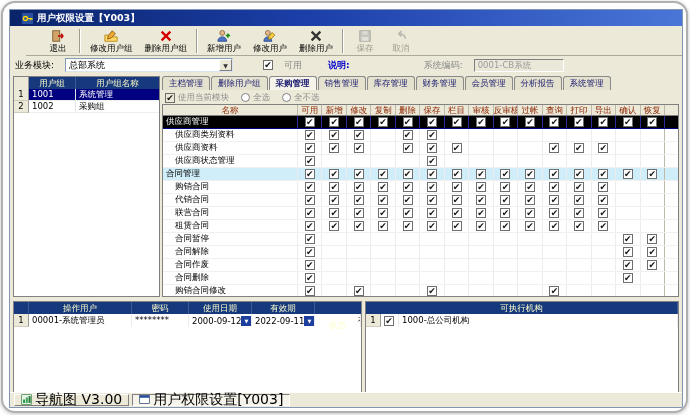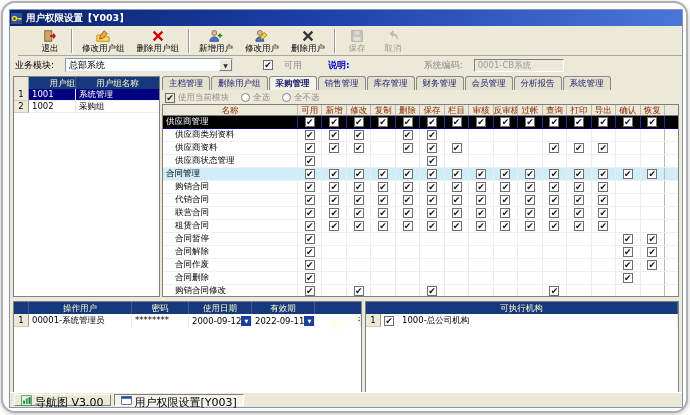--- a/index.html
+++ b/index.html
@@ -8,25 +8,25 @@
   .frame { position:absolute; left:1px; top:1px; width:687px; height:412px;
     border:2px solid #b0b0b0; border-radius:14px; background:#fdfdfd; overflow:hidden;
     box-shadow:0 1px 4px rgba(0,0,0,.25); }
   .app { position:absolute; left:6px; top:6px; width:674px; height:399px;
     background:#ece9d8; border:1px solid #8296b4; }
 
   
   .titlebar { position:absolute; left:0; top:0; right:0; height:16px;
     background:linear-gradient(90deg,#0a246a 0%,#1c3faa 45%,#4a76d8 100%);
     color:#fff; font-size:9.5px; font-weight:bold; display:flex; align-items:center;
-    gap:4px; padding:0 1px; }
+    gap:4px; padding:0 12px; }
   .titlebar svg { display:block; }
 
   
-  .toolbar { position:absolute; left:8px; top:16px; right:0; height:30px;
+  .toolbar { position:absolute; left:16px; top:16px; right:0; height:30px;
     display:flex; align-items:center; padding:0 14px;
     border-bottom:1px solid #aca899; background:#ece9d8; }
   .tbtn { display:flex; flex-direction:column; align-items:center; justify-content:center;
     min-width:36px; height:28px; padding:1px 5px 0; font-size:8.5px; color:#000;
     border:1px solid transparent; }
   .tbtn.disabled { color:#9e9a8e; }
   .tbtn.disabled .ticon { filter:grayscale(1) opacity(.5); }
   .ticon { height:14px; }
   .tlabel { white-space:nowrap; line-height:10px; }
   .tsep { width:0; height:24px; border-left:1px solid #9e9a8e; border-right:1px solid #fff; margin:0 3px; }
@@ -44,21 +44,21 @@
   .lbl-gray { color:#8a8a8a; }
   .lbl-desc { color:#0000cc; font-weight:bold; }
   .sunken-field { width:90px; height:13px; background:#ebe8da; color:#9a9a9a; font-size:8.5px;
     line-height:11px; padding-left:3px; border:1px solid; border-color:#808080 #fff #fff #808080; }
 
   
   .lp { position:absolute; left:3px; top:66px; width:147px; height:221px;
     background:#fff; border:1px solid #808080; display:flex; flex-direction:column; }
   .lp-head { display:flex; height:12px; background:#16387c; color:#ffffcc; font-size:8.5px; }
   .lp-head .corner { width:15px; background:#ece9d8; border-right:1px solid #9a9a9a; }
-  .lp-head .h1 { width:47px; text-align:right; line-height:12px; border-right:1px solid #3a5a9c; }
+  .lp-head .h1 { width:47px; text-align:center; line-height:12px; border-right:1px solid #3a5a9c; }
   .lp-head .h2 { flex:1; text-align:center; line-height:12px; }
   .lp-row { display:flex; height:12px; font-size:8.5px; }
   .lp-row .num { width:15px; background:#ece9d8; border-right:1px solid #9a9a9a;
     border-bottom:1px solid #d0cdbd; text-align:center; line-height:11px; }
   .lp-row .c1 { width:47px; padding-left:3px; line-height:11px; border-right:1px solid #e4e4e4; border-bottom:1px solid #efefef; }
   .lp-row .c2 { flex:1; padding-left:3px; line-height:11px; border-bottom:1px solid #efefef; }
   .lp-row.sel .c1, .lp-row.sel .c2 { background:#000080; color:#fff; }
 
   
   .tabs { position:absolute; left:152px; top:66px; right:3px; height:14px; display:flex; }
@@ -105,21 +105,21 @@
     border-bottom:1px solid #d0cdbd; text-align:center; line-height:12px; }
   .cell { padding-left:3px; border-right:1px solid #ececec; align-self:stretch; line-height:12px;
     white-space:nowrap; overflow:hidden; }
   .datecell { display:flex; align-items:center; justify-content:space-between; }
   .dd { width:10px; height:10px; background:#1c3f9e; color:#fff; font-size:5px; line-height:10px;
     text-align:center; margin-right:1px; flex:0 0 auto; }
 
   
   .bbar { position:absolute; left:0; right:0; bottom:0; height:15px; background:#ece9d8;
     border-top:1px solid #fff; display:flex; align-items:center; gap:3px; padding:0 4px; }
-  .bb-item { display:flex; gap:3px; height:12px; padding:0 6px; font-size:11px;
+  .bb-item { display:flex; align-items:center; gap:3px; height:12px; padding:0 6px; font-size:14px;
     background:#ece9d8; border:1px solid; border-color:#fff #808080 #808080 #fff; white-space:nowrap; }
   .bb-item.active { border-color:#808080 #fff #fff #808080; background:#f6f4ea; }
 </style>
 </head>
 <body>
 
 <div class="frame">
   <div class="app">
 
     <div class="titlebar">

